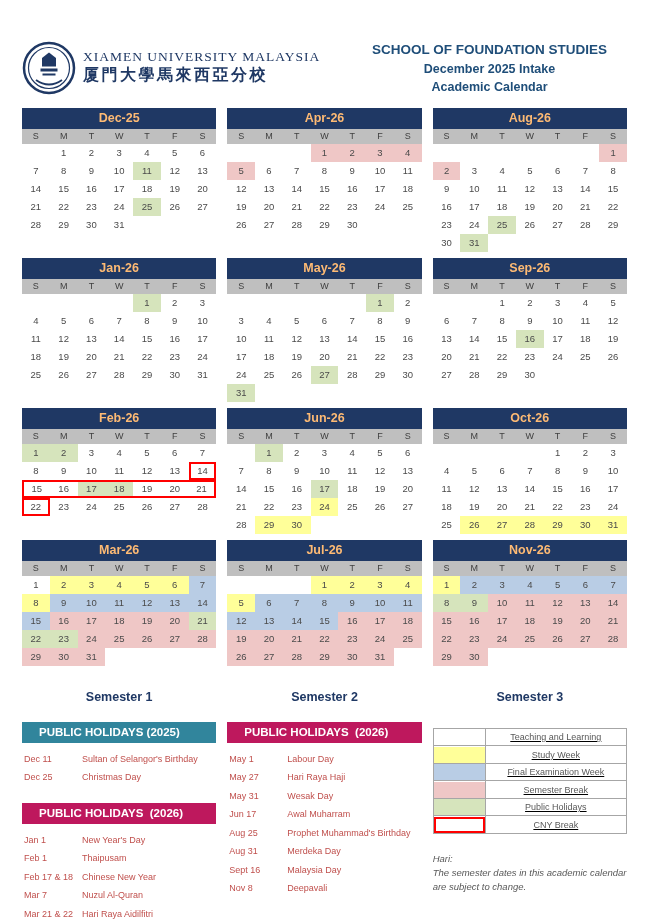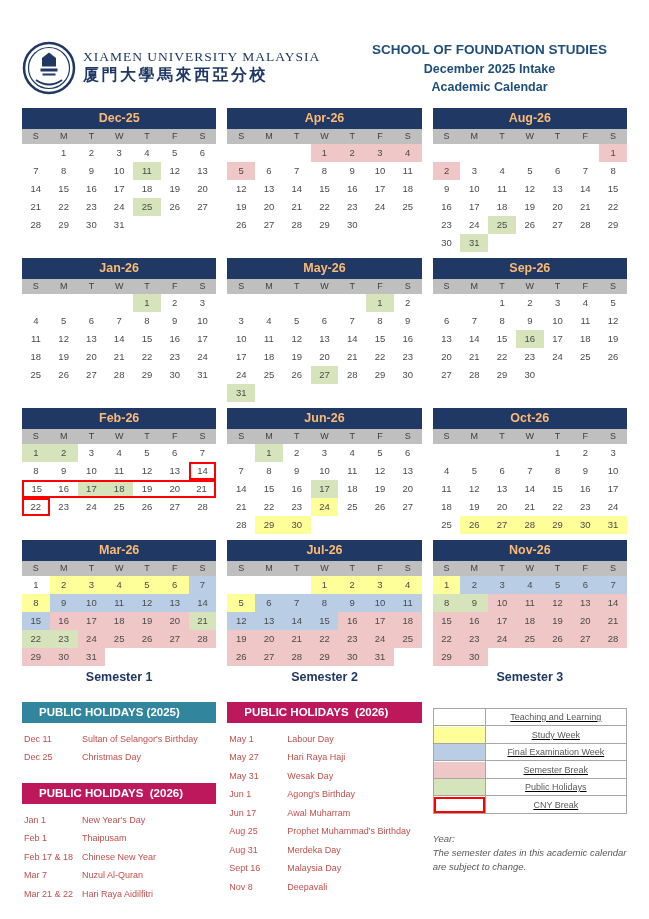--- a/index.html
+++ b/index.html
@@ -29,21 +29,21 @@
   .day { height:18px; font-size:9.5px; color:#4A4A4A; display:flex; align-items:center; justify-content:center; }
   .day.green  { background:#D6E4BC; }
   .day.yellow { background:#FFFF99; }
   .day.blue   { background:#B9CDE5; }
   .day.pink   { background:#EFC7C6; }
   .day.cny   { border-top:2px solid #FF0000; border-bottom:2px solid #FF0000; }
   .day.cny-l { border-left:2px solid #FF0000; }
   .day.cny-r { border-right:2px solid #FF0000; }
 
   
-  .semesters { display:grid; grid-template-columns:repeat(3,1fr); column-gap:11px; margin-top:4px; }
+  .semesters { display:grid; grid-template-columns:repeat(3,1fr); column-gap:11px; margin-top:24px; }
   .semester { text-align:center; font-weight:bold; font-size:12.5px; color:#1F3864; }
 
   
   .bottom { display:grid; grid-template-columns:repeat(3,1fr); column-gap:11px; margin-top:18px; align-items:start; }
   .ph-box { color:#ffffff; font-weight:bold; font-size:11.5px; padding:3px 17px; height:21px; line-height:14px; white-space:pre; }
   .ph-box.teal   { background:#31859C; }
   .ph-box.purple { background:#be185d; }
   .ph-list { margin:7px 0 16px 2px; }
   .ph-row { display:flex; font-size:9px; color:#C0504D; line-height:18.5px; }
   .ph-date { width:58px; flex-shrink:0; }
@@ -743,24 +743,20 @@
               <div class="ph-date">May 1</div>
               <div class="ph-name">Labour Day</div>
             </div>
             <div class="ph-row">
               <div class="ph-date">May 27</div>
               <div class="ph-name">Hari Raya Haji</div>
             </div>
             <div class="ph-row">
               <div class="ph-date">May 31</div>
               <div class="ph-name">Wesak Day</div>
-            </div>
-            <div class="ph-row">
-              <div class="ph-date">Jun 1</div>
-              <div class="ph-name">Agong's Birthday</div>
             </div>
             <div class="ph-row">
               <div class="ph-date">Jun 17</div>
               <div class="ph-name">Awal Muharram</div>
             </div>
             <div class="ph-row">
               <div class="ph-date">Aug 25</div>
               <div class="ph-name">Prophet Muhammad's Birthday</div>
             </div>
             <div class="ph-row">
@@ -813,19 +809,19 @@
             </tr>
             <tr>
               <td class="swatch">
                 <div class="swatch-inner cny"></div>
               </td>
               <td>CNY Break</td>
             </tr>
           </tbody>
         </table>
       <div class="note">
-        <div>Year:</div>
+        <div>Hari:</div>
         <div>The semester dates in this academic calendar are subject to change.</div>
       </div>
     </div>
   </div>
 
 </div>
 
 </body></html>

